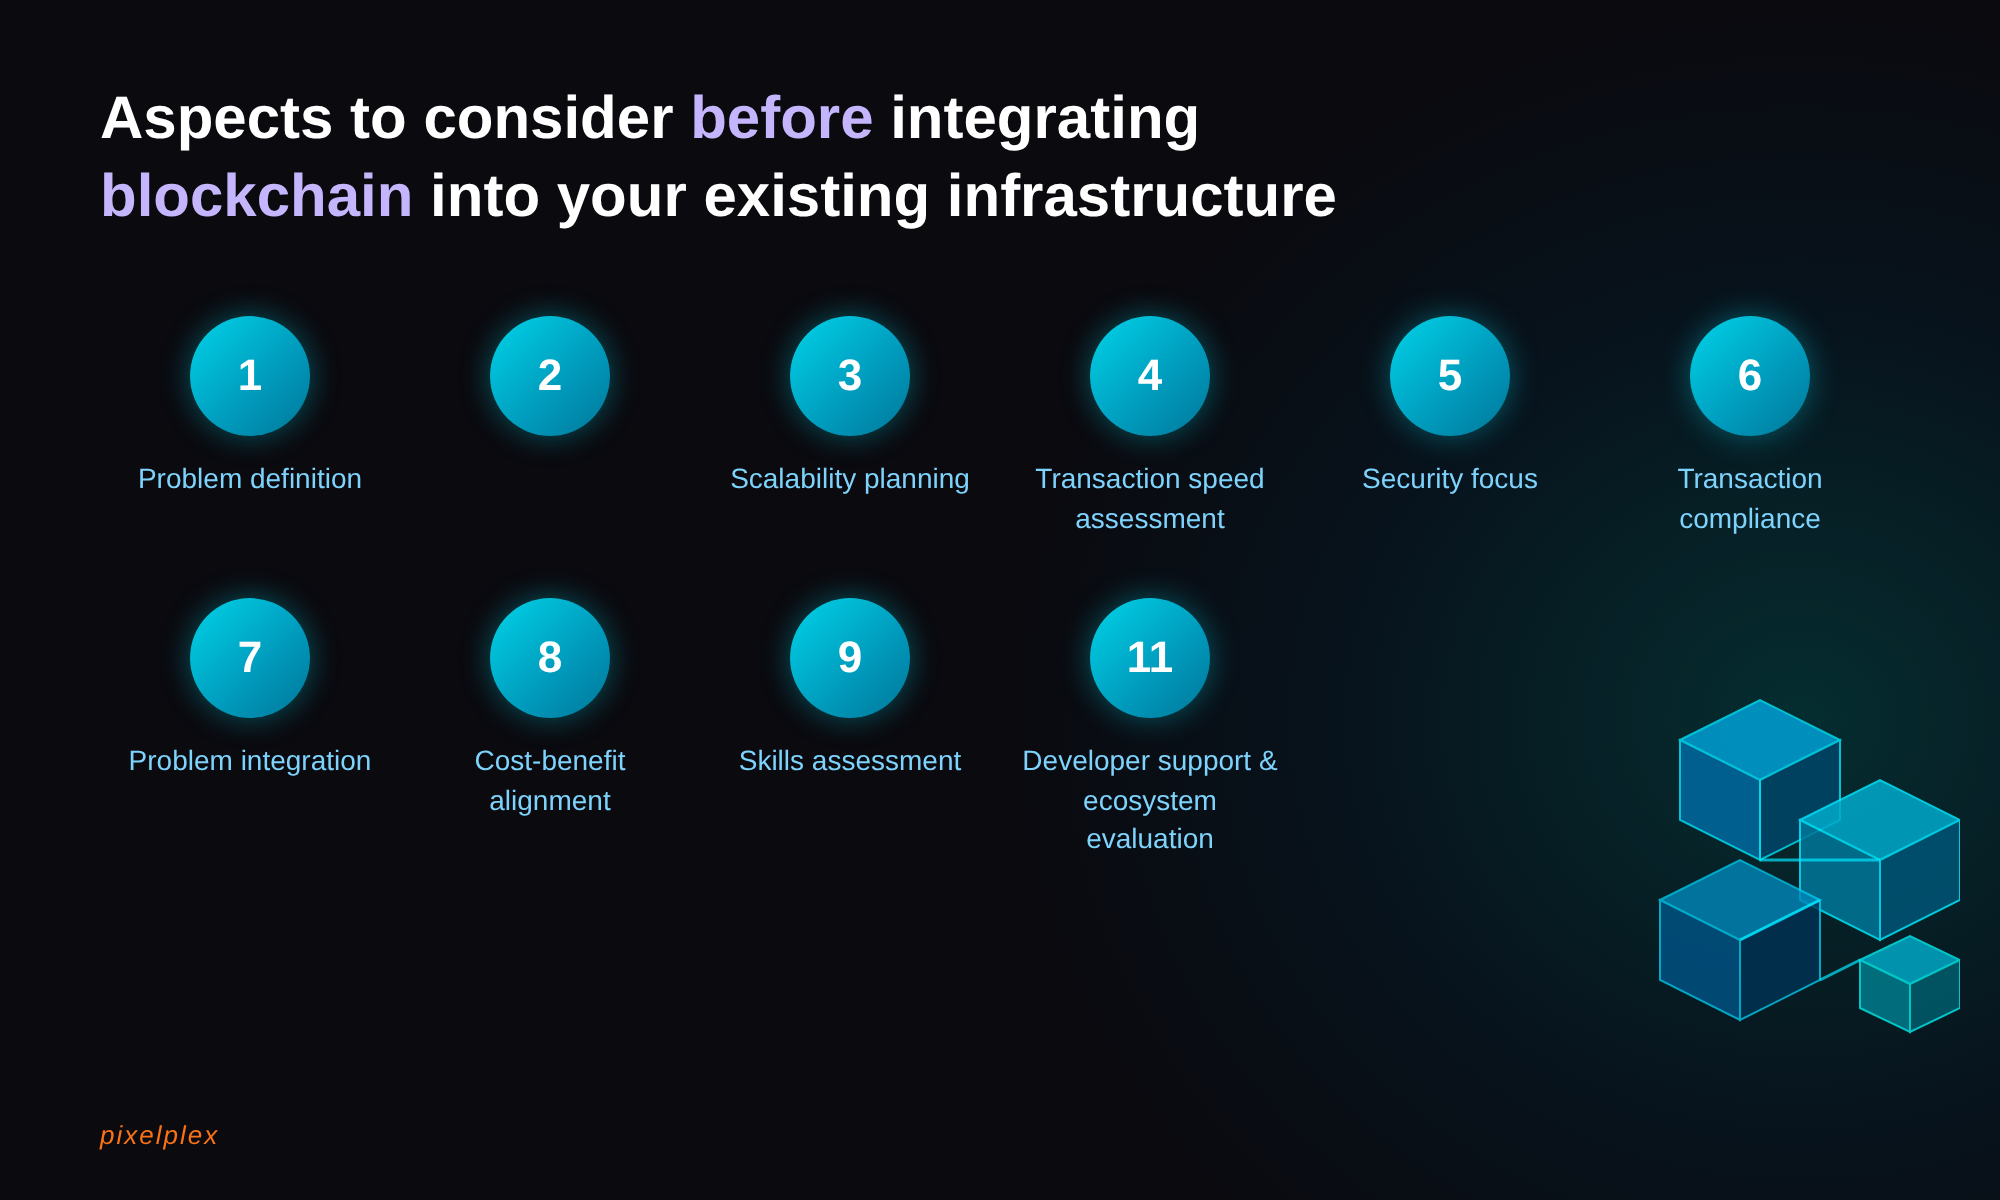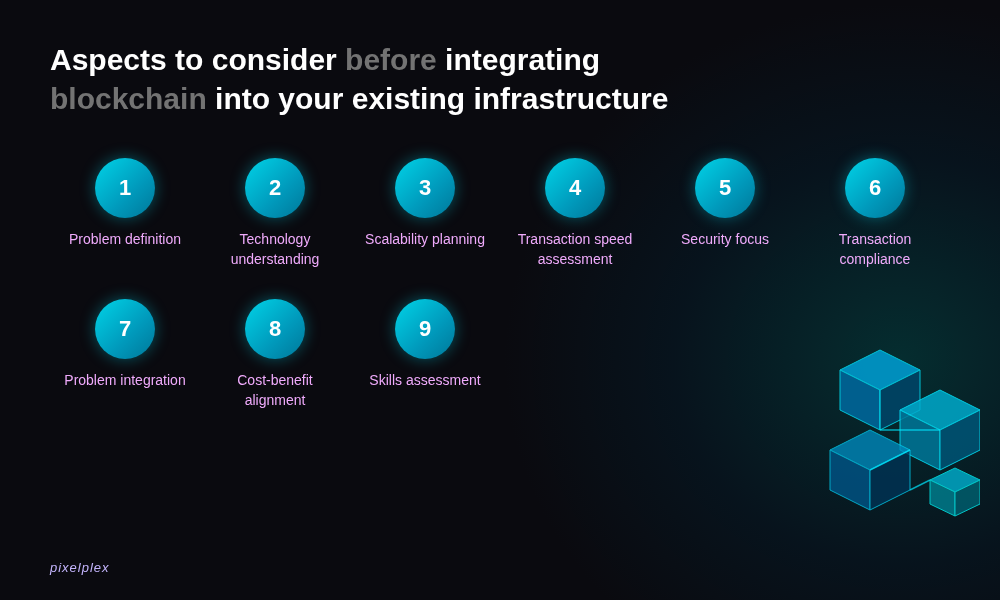--- a/index.html
+++ b/index.html
@@ -31,21 +31,21 @@
 
     .title {
       font-size: 30px;
       font-weight: 800;
       line-height: 1.3;
       margin-bottom: 40px;
       max-width: 700px;
     }
 
     .title .highlight-blue {
-      color: #737373;
+      color: #c4b5fd;
       margin-top: 44px;
     }
 
     .items-grid {
       display: flex;
       flex-direction: column;
       gap: 30px;
     }
 
     .items-row {
@@ -74,31 +74,31 @@
       font-size: 22px;
       font-weight: 700;
       color: #ffffff;
       margin-bottom: 12px;
       box-shadow: 0 0 15px rgba(0, 200, 220, 0.4);
       flex-shrink: 0;
     }
 
     .item-label {
       font-size: 14px;
-      color: #f0abfc;
+      color: #7dd3fc;
       line-height: 1.4;
       max-width: 130px;
     }
 
     .logo {
       position: absolute;
       bottom: 25px;
       left: 50px;
       font-size: 13px;
-      color: #c4b5fd;
+      color: #f97316;
       font-style: italic;
       letter-spacing: 1px;
     }
 
     
     .blockchain-graphic {
       position: absolute;
       right: 20px;
       bottom: 60px;
       width: 200px;
@@ -134,21 +134,20 @@
   <div class="items-grid">
 
     <div class="items-row row1">
 
     <div class="item">
           <div class="item-circle">1</div>
           <div class="item-label">Problem definition</div>
         </div>
         <div class="item">
           <div class="item-circle">2</div>
-          <div class="item-label">Technology understanding</div>
         </div>
         <div class="item">
           <div class="item-circle">3</div>
           <div class="item-label">Scalability planning</div>
         </div>
         <div class="item">
           <div class="item-circle">4</div>
           <div class="item-label">Transaction speed assessment</div>
         </div>
         <div class="item">
@@ -167,20 +166,24 @@
           <div class="item-circle">7</div>
           <div class="item-label">Problem integration</div>
         </div>
         <div class="item">
           <div class="item-circle">8</div>
           <div class="item-label">Cost-benefit alignment</div>
         </div>
         <div class="item">
           <div class="item-circle">9</div>
           <div class="item-label">Skills assessment</div>
+        </div>
+        <div class="item">
+          <div class="item-circle">11</div>
+          <div class="item-label">Developer support &amp; ecosystem evaluation</div>
         </div>
       </div>
   </div>
 </div>
 
 <div class="logo">pixelplex</div>
 
 <div class="blockchain-graphic">
   <svg viewBox="0 0 200 200" xmlns="http://www.w3.org/2000/svg">
 

